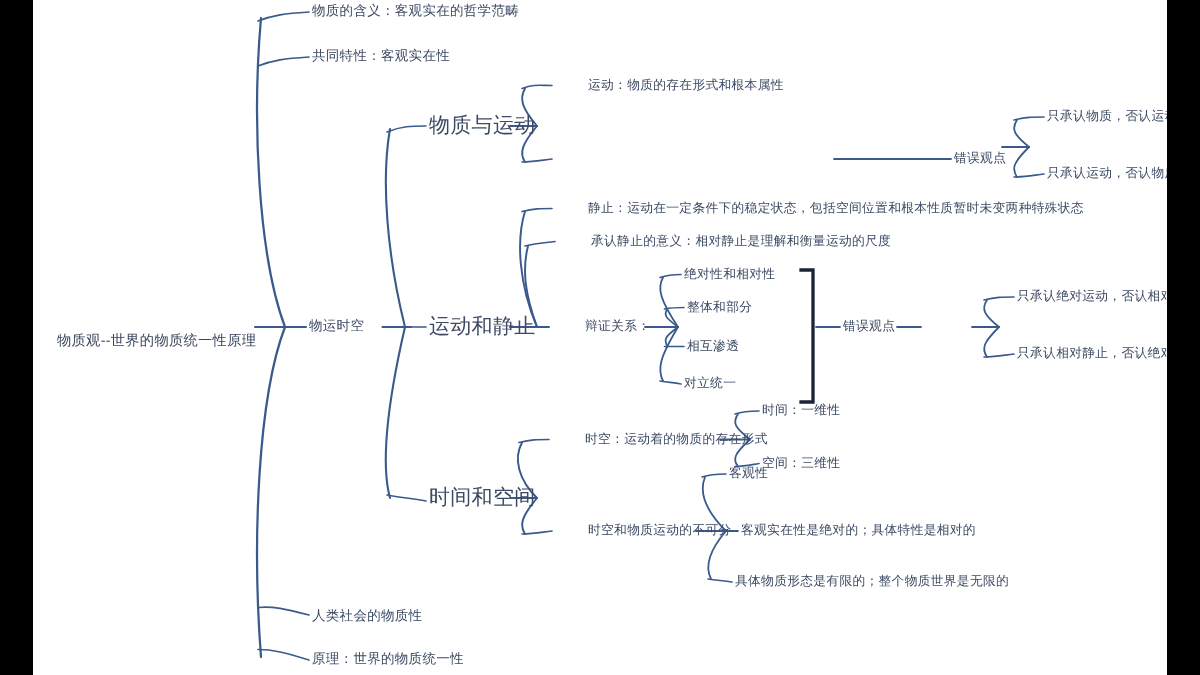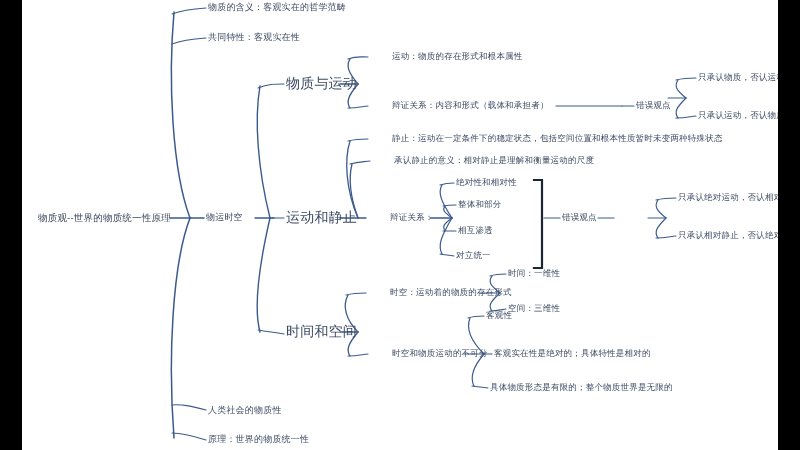--- a/index.html
+++ b/index.html
@@ -121,33 +121,32 @@
         <path d="M462 354 C 450 368, 448 378, 452 386" stroke-width="1.2"></path>
         <path d="M446 318 C 452 316, 456 316, 462 316"></path>
         <path d="M450 386 C 456 387, 460 387, 466 388"></path>
       </g>
 
       <g fill="none" stroke="#1c2533" stroke-width="2.2" stroke-linecap="square">
         <path d="M512 180 L520 180 L520 268 L512 268"></path>
       </g>
     </svg>
 
-    <div class="node n-root" style="left:16px;top:218px;">物质观--世界的物质统一性原理</div>
+    <div class="node n-root" style="left:16px;top:228px;">物质观--世界的物质统一性原理</div>
 
     <div class="node n-l1" style="left:186px;top:8px;">物质的含义：客观实在的哲学范畴</div>
     <div class="node n-l1" style="left:186px;top:38px;">共同特性：客观实在性</div>
 
     <div class="node n-l1" style="left:186px;top:411px;">人类社会的物质性</div>
     <div class="node n-l1" style="left:186px;top:440px;">原理：世界的物质统一性</div>
 
     <div class="node n-l1" style="left:184px;top:218px;">物运时空</div>
 
     <div class="node n-l2" style="left:264px;top:84px;">物质与运动</div>
     <div class="node n-l3" style="left:348px;top:57px;">运动：物质的存在形式和根本属性</div>
-    <div class="node n-l3" style="left:348px;top:106px;">辩证关系：内容和形式（载体和承担者）</div>
     <div class="node n-l4" style="left:614px;top:106px;">错误观点</div>
     <div class="node n-l5" style="left:676px;top:78px;">只承认物质，否认运动：形而上学</div>
     <div class="node n-l5" style="left:676px;top:116px;">只承认运动，否认物质：唯心主义</div>
 
     <div class="node n-l2" style="left:264px;top:218px;">运动和静止</div>
     <div class="node n-l3" style="left:348px;top:139px;">静止：运动在一定条件下的稳定状态，包括空间位置和根本性质暂时未变两种特殊状态</div>
     <div class="node n-l3" style="left:350px;top:161px;">承认静止的意义：相对静止是理解和衡量运动的尺度</div>
     <div class="node n-l3" style="left:346px;top:218px;">辩证关系：</div>
 
     <div class="node n-l4" style="left:434px;top:183px;">绝对性和相对性</div>

